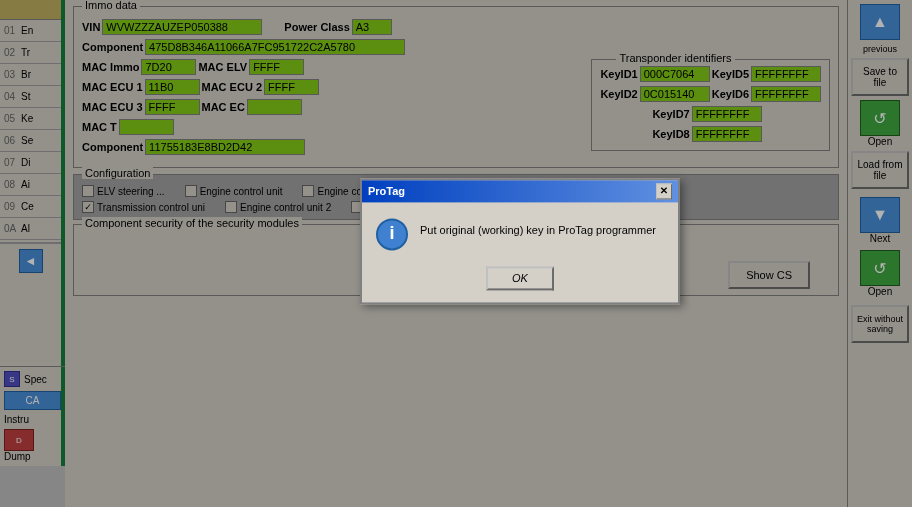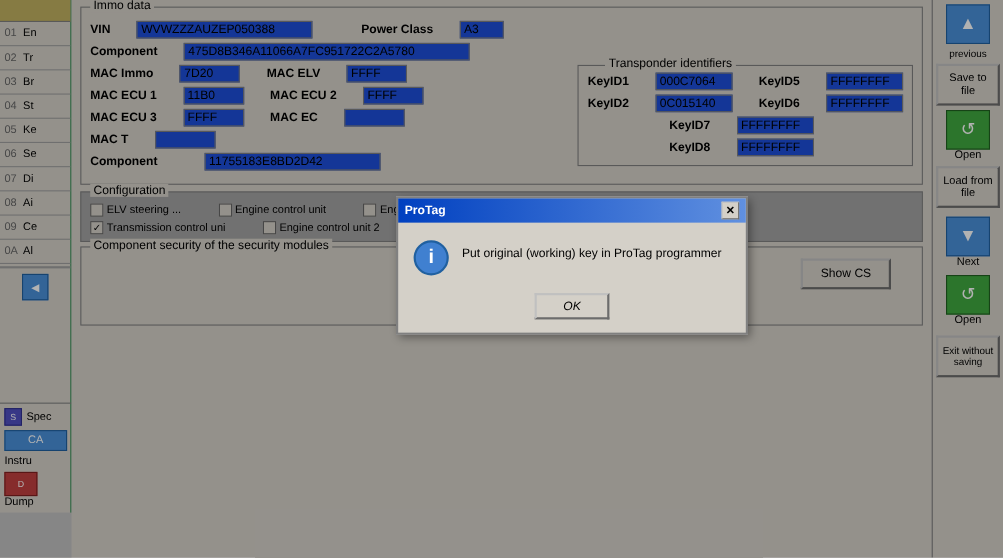--- a/index.html
+++ b/index.html
@@ -14,21 +14,21 @@
     }
 
     
     .sidebar {
       position: absolute;
       left: 0;
       top: 0;
       width: 65px;
       height: 466px;
       background: #d4d0c8;
-      border-right: 1px solid #15803d;
+      border-right: 4px solid #15803d;
     }
     .sidebar-item {
       display: flex;
       align-items: center;
       padding: 2px 4px;
       border-bottom: 1px solid #a0a0a0;
       min-height: 22px;
       cursor: pointer;
       font-size: 10px;
     }
@@ -85,30 +85,30 @@
     }
     .group-content {
       padding: 12px 8px 8px 8px;
     }
 
     
     .form-row {
       display: flex;
       align-items: center;
       margin-bottom: 4px;
-      gap: 24px;
+      gap: 2px;
     }
     .field-label {
       font-size: 11px;
       font-weight: bold;
       white-space: nowrap;
     }
     .field-value {
       border: 1px solid #808080;
-      background: #1d4ed8;
+      background: #84cc16;
       padding: 1px 3px;
       font-size: 11px;
       font-family: Arial, sans-serif;
     }
 
     
     .transponder-section {
       border: 1px solid #808080;
       padding: 6px 8px 4px 8px;
       position: relative;
@@ -137,21 +137,21 @@
       left: 8px;
       background: #d4d0c8;
       padding: 0 3px;
       font-size: 11px;
     }
     .config-content {
       padding: 10px 8px 6px 8px;
     }
     .checkbox-row {
       display: flex;
-      gap: 34px;
+      gap: 20px;
       align-items: center;
       flex-wrap: wrap;
     }
     .checkbox-item {
       display: flex;
       align-items: center;
       gap: 3px;
       font-size: 10px;
     }
     .cb-box {
@@ -179,21 +179,21 @@
       top: -8px;
       left: 8px;
       background: #d4d0c8;
       padding: 0 3px;
       font-size: 11px;
     }
     .security-content {
       padding: 10px 8px 6px 8px;
       min-height: 70px;
       display: flex;
-      align-items: flex-start;
+      align-items: flex-end;
       justify-content: flex-end;
     }
     .show-cs-btn {
       border: 2px outset #c0c0c0;
       background: #d4d0c8;
       padding: 6px 16px;
       font-size: 11px;
       cursor: pointer;
       min-width: 80px;
       text-align: center;
@@ -448,21 +448,21 @@
             <input type="text" class="field-value" style="width: 55px;" value="FFFF">
             <span class="field-label">MAC EC</span>
             <input type="text" class="field-value" style="width: 55px;">
           </div>
           <div class="form-row">
             <span class="field-label">MAC T</span>
             <input type="text" class="field-value" style="width: 55px;">
           </div>
           <div class="form-row">
             <span class="field-label">Component</span>
-            <input type="text" class="field-value" style="width: 160px; margin-left: 19px;" value="11755183E8BD2D42">
+            <input type="text" class="field-value" style="width: 160px;" value="11755183E8BD2D42">
           </div>
         </div>
 
         <div class="transponder-section">
           <span class="transponder-title">Transponder identifiers</span>
           <div class="form-row">
             <span class="field-label">KeyID1</span>
             <input type="text" class="field-value" style="width: 70px;" value="000C7064">
             <span class="field-label">KeyID5</span>
             <input type="text" class="field-value" style="width: 70px;" value="FFFFFFFF">

